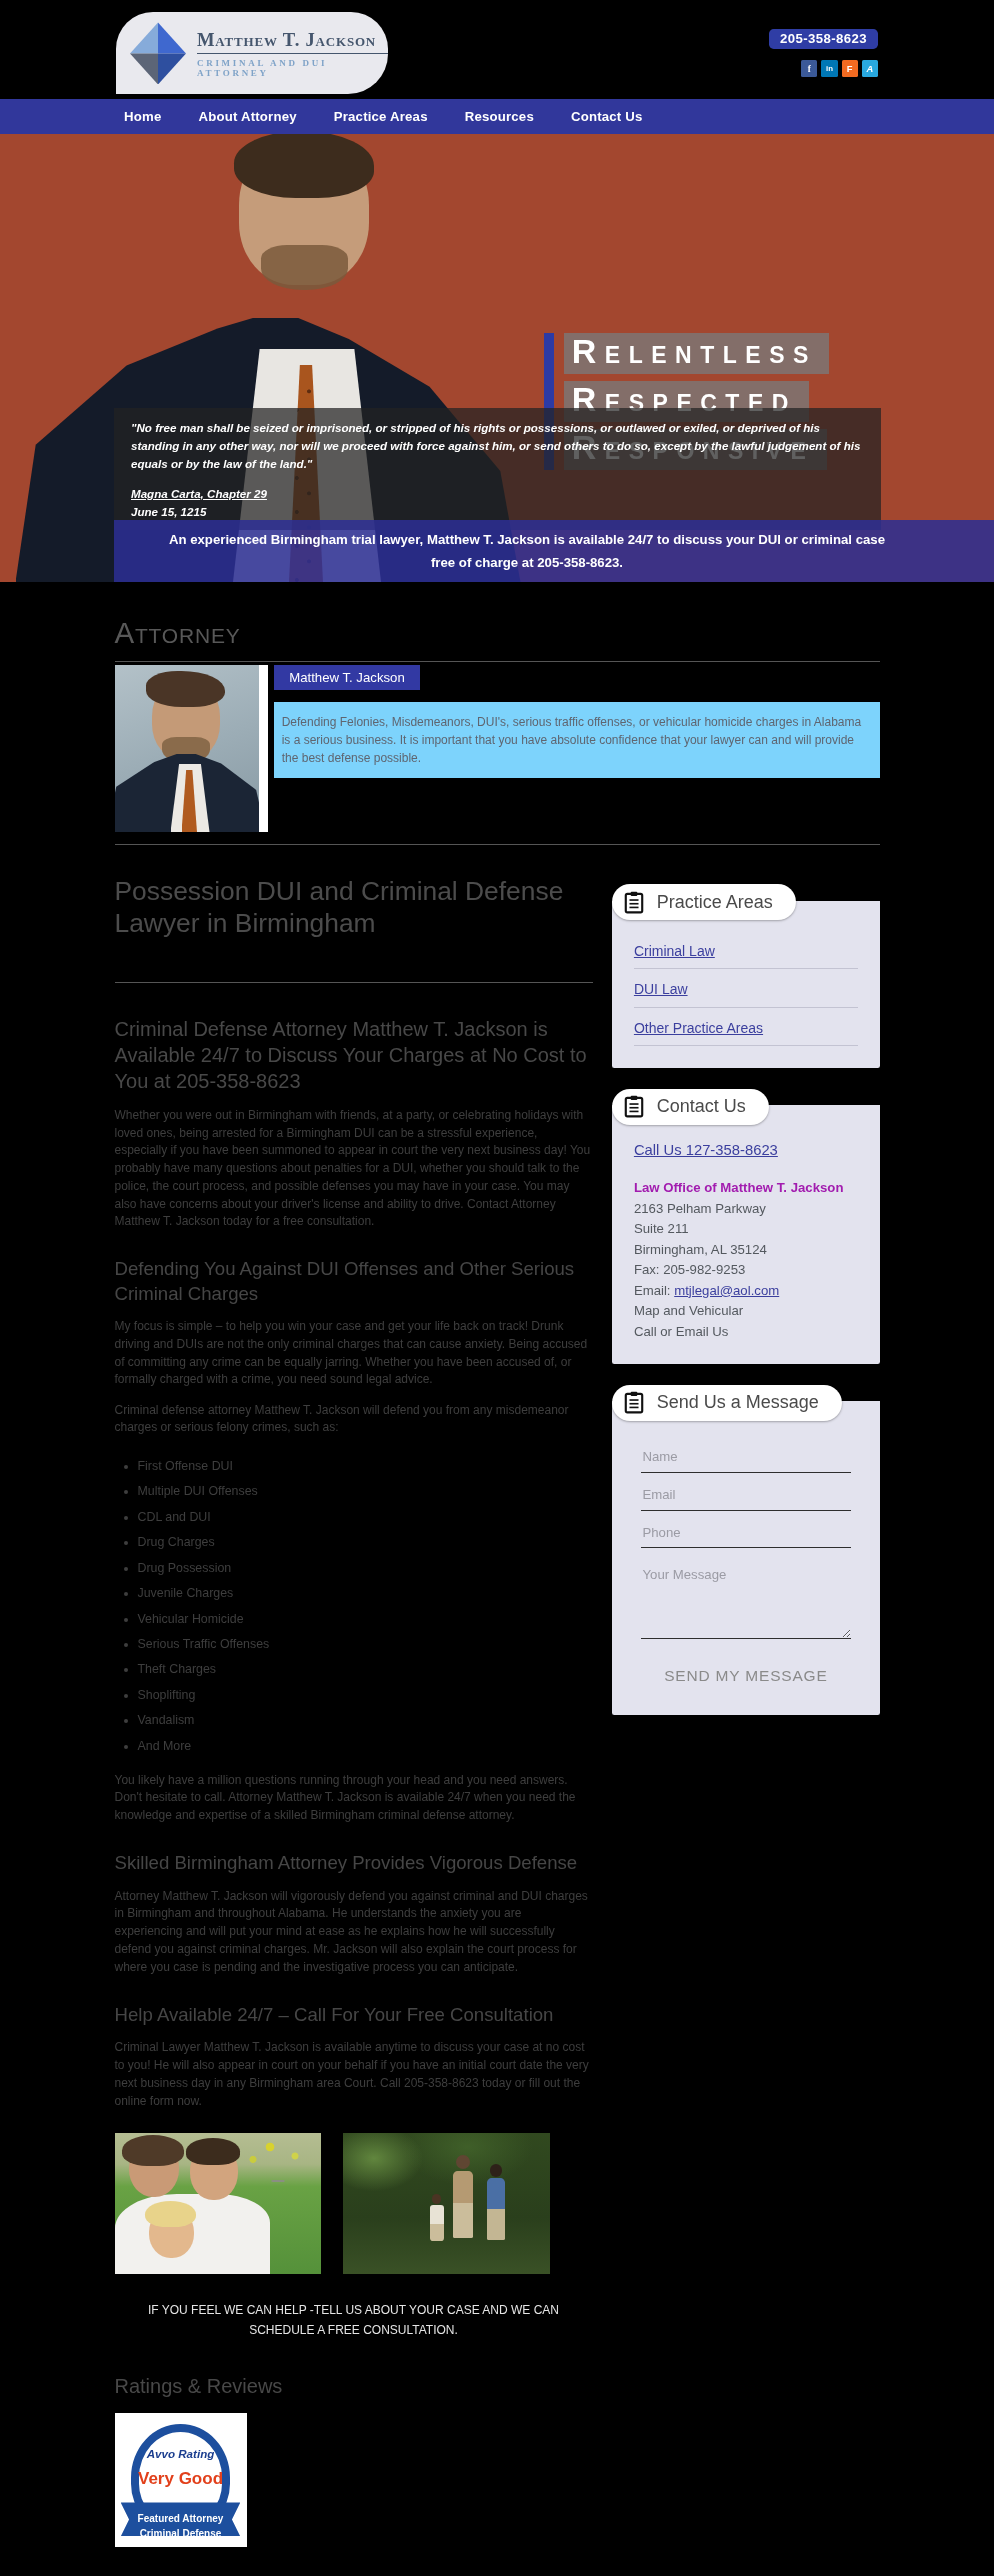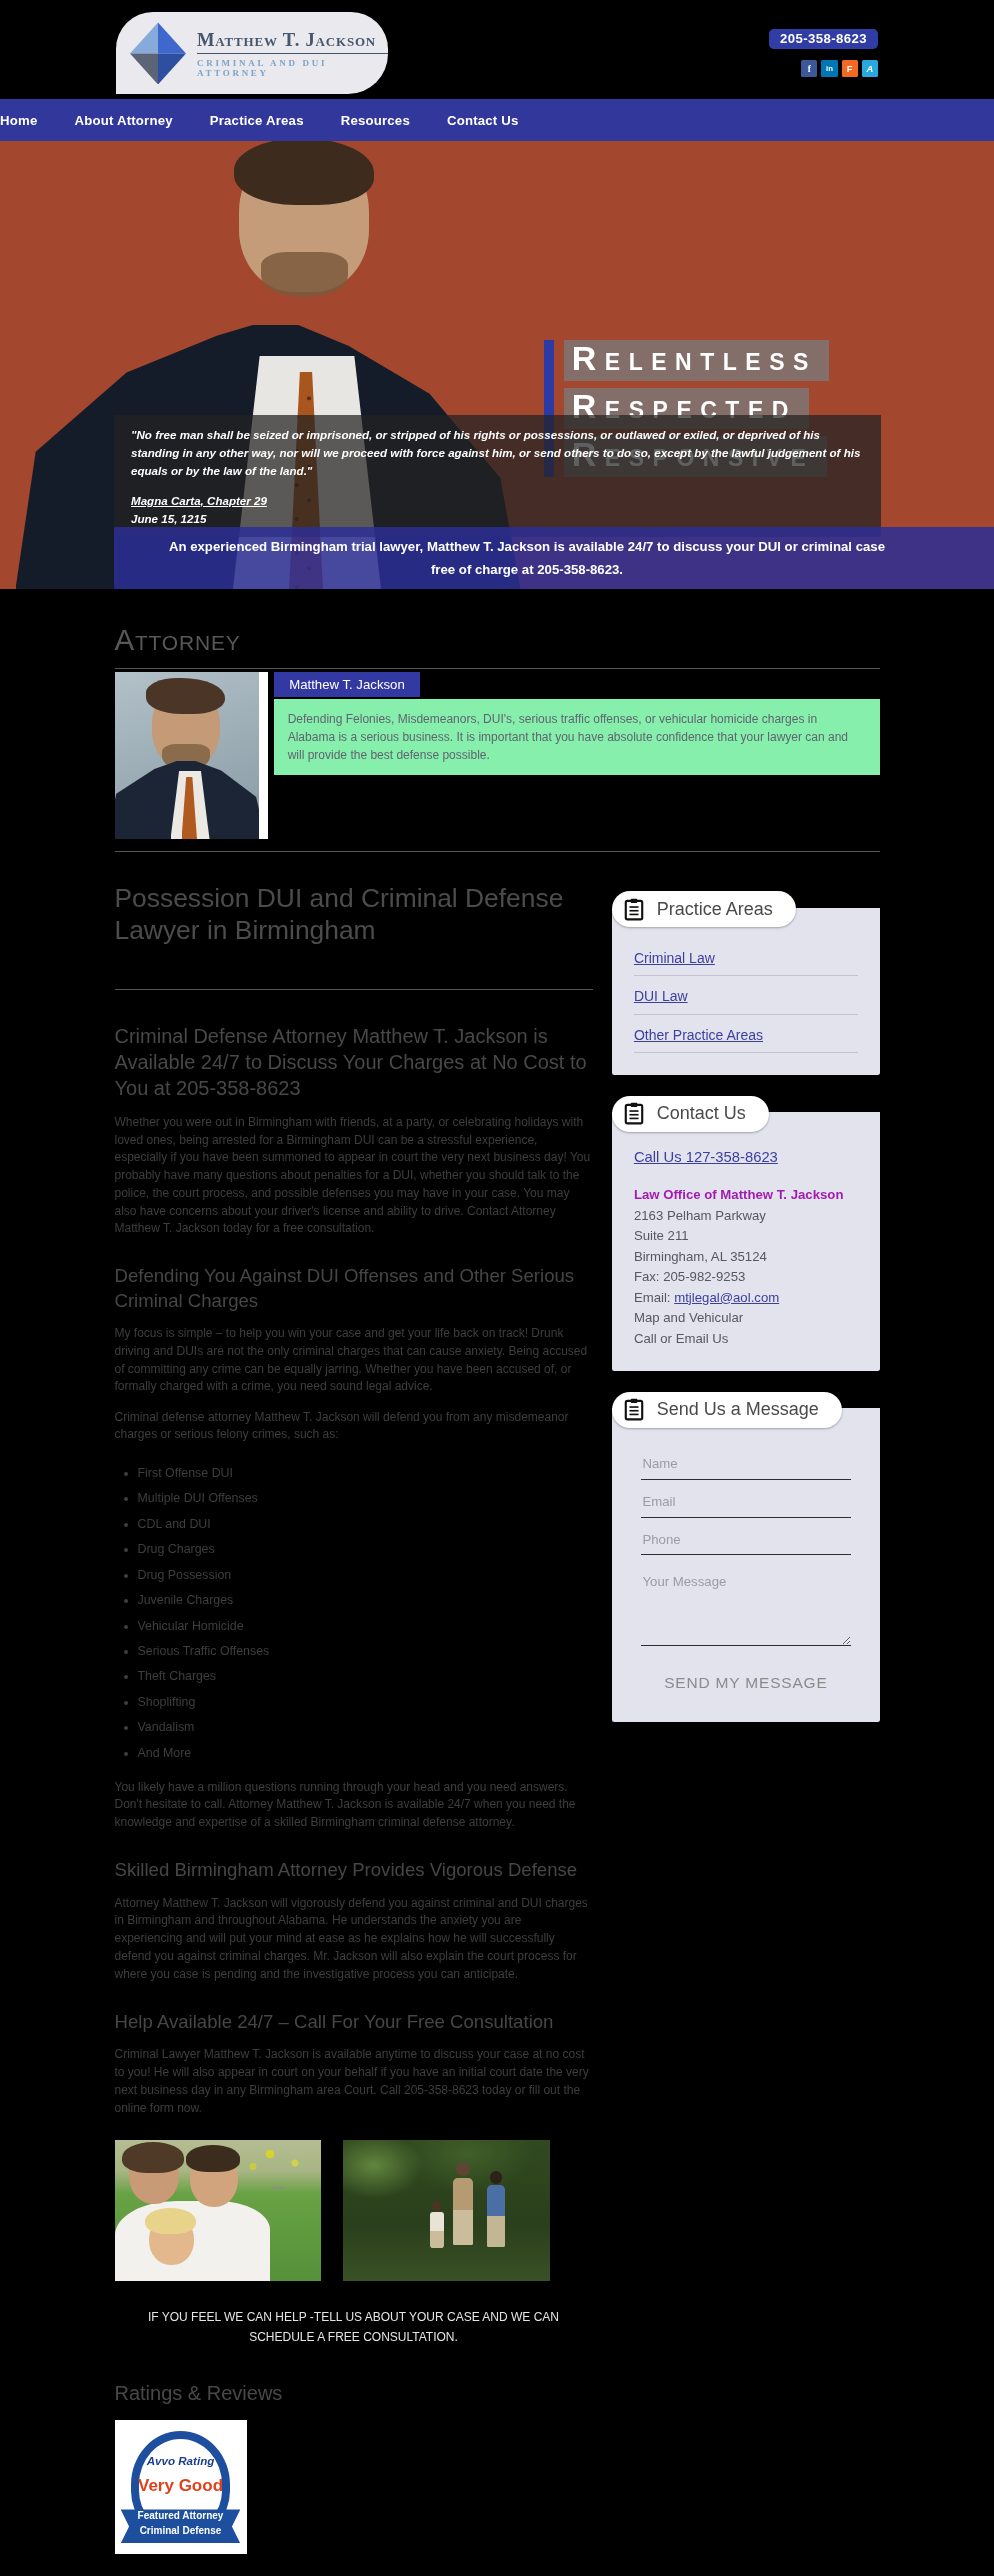--- a/index.html
+++ b/index.html
@@ -30,22 +30,22 @@
   .social-row { margin-top:11px; display:flex; gap:3.9px; justify-content:flex-end; }
   .social { width:16.3px; height:16.3px; border-radius:1.6px; color:#fff; font-size:9.3px;
     font-weight:bold; display:flex; align-items:center; justify-content:center;
     text-decoration:none; }
   .s-fb { background:#3b5998; font-family:"Liberation Serif", serif; }
   .s-li { background:#0077b5; font-size:7.8px; }
   .s-fl { background:#f26a21; }
   .s-av { background:#29a8df; font-style:italic; }
 
   
-  .nav-bar { height:42px; background:#31379b; display:flex; align-items:center;
-    gap:37px; }
+  .nav-bar { height:35px; background:#31379b; display:flex; align-items:center;
+    padding-left:124px; gap:37px; }
   .nav-item { color:#fff; font-size:13.2px; font-weight:bold; text-decoration:none;
     letter-spacing:0.2px; }
 
   
   .hero { position:relative; height:448px; overflow:hidden;
     background-color:#a3472f;
     background-image:
       radial-gradient(ellipse 155px 62px at 78% 12%, rgba(158,150,139,.95), rgba(158,150,139,0) 70%),
       radial-gradient(ellipse 186px 70px at 92% 45%, rgba(149,141,129,.9), rgba(149,141,129,0) 70%),
       radial-gradient(ellipse 140px 54px at 62% 60%, rgba(158,150,139,.85), rgba(158,150,139,0) 70%),
@@ -115,22 +115,22 @@
   .ap-suit { position:absolute; bottom:0; left:-7.8px; width:159px; height:78px;
     background:#1b2535;
     clip-path:polygon(0 100%, 6% 42%, 30% 10%, 44% 0, 56% 0, 72% 12%, 94% 46%, 100% 100%); }
   .ap-shirt { position:absolute; bottom:0; left:56px; width:39px; height:68px;
     background:#ece9e4; clip-path:polygon(22% 0, 78% 0, 100% 100%, 0 100%); }
   .ap-tie { position:absolute; bottom:0; left:67px; width:15.5px; height:62px;
     background:#b05a1f; clip-path:polygon(30% 0, 70% 0, 100% 100%, 0 100%); }
   .atty-right { margin-left:6.2px; flex:1; }
   .atty-name { display:inline-block; background:#3239a3; color:#fff; font-size:13.2px;
     padding:4.7px 15.5px 5.4px; }
-  .atty-bio { margin-top:2px; background:#86efac; color:#5f6570; font-size:12px;
-    line-height:1.5; padding:11px 14px; }
+  .atty-bio { margin-top:12px; background:#7dd3fc; color:#5f6570; font-size:12px;
+    line-height:1.5; padding:11px 8px; }
   .attorney-sec .divider.bottom { margin-top:12.4px; }
 
   
   .main-wrap { display:flex; width:765px; margin:0 auto; padding-top:29.5px; gap:19.4px; }
   .left-col { width:478px; flex:0 0 478px; }
   .left-col h1 { color:#4c4c4c; font-size:26.4px; font-weight:normal; line-height:1.22; }
   .h1-rule { margin:43px 0 0; border:none; border-top:0.8px solid #555; }
   .left-col h2 { margin-top:33px; color:#484848; font-size:20px; font-weight:normal;
     line-height:1.3; }
   .left-col h3 { margin-top:26.4px; color:#464646; font-size:18.6px; font-weight:normal;
@@ -190,21 +190,21 @@
   .avvo-badge { margin-top:14px; width:132px; height:134px; background:#fff;
     position:relative; overflow:hidden; }
   .avvo-arch { position:absolute; left:16.3px; top:11px; width:99px; height:107px;
     border:8.5px solid #1d4f9e; border-radius:52% 52% 46% 46%; background:#fff; }
   .avvo-brand { position:absolute; left:0; right:0; top:34px; text-align:center;
     color:#1b3e8f; font-size:11.6px; font-weight:bold; font-style:italic; }
   .avvo-score { position:absolute; left:0; right:0; top:56px; text-align:center;
     color:#e2401b; font-size:17px; font-weight:bold; }
   .avvo-ribbon { position:absolute; left:6.2px; right:6.2px; bottom:11px; height:34px;
     background:#1d4f9e; color:#fff; text-align:center; font-size:10px; font-weight:bold;
-    line-height:1.45; padding-top:0;
+    line-height:1.45; padding-top:10px;
     clip-path:polygon(0 0,100% 0,93% 50%,100% 100%,0 100%,7% 50%); }
 
   
   .sidebar { width:268px; flex:0 0 268px; padding-top:9.3px; }
   .side-box { position:relative; background:#e3e3ee; border-radius:0 0 2.3px 2.3px;
     margin-bottom:37px; padding:34px 22px 22px; }
   .pill { position:absolute; top:-16.3px; left:0; height:36px; background:#fff;
     border-radius:20px; display:flex; align-items:center; gap:12.4px;
     padding:0 23px 0 12.4px; box-shadow:0 0.8px 2.3px rgba(0,0,0,.35); }
   .pill-title { color:#4a4a4a; font-size:18px; white-space:nowrap; }

